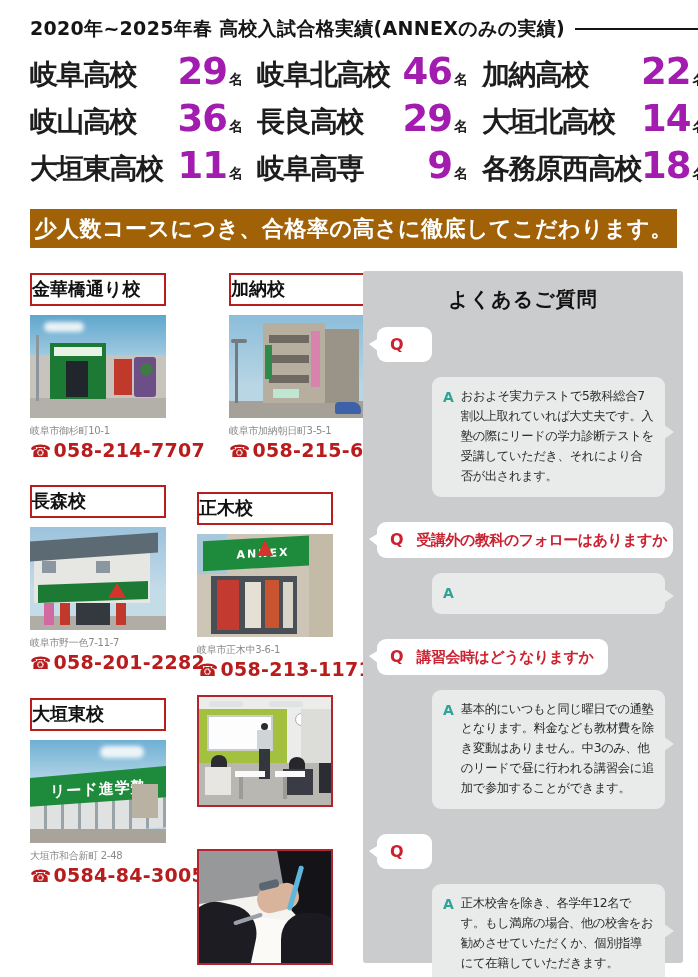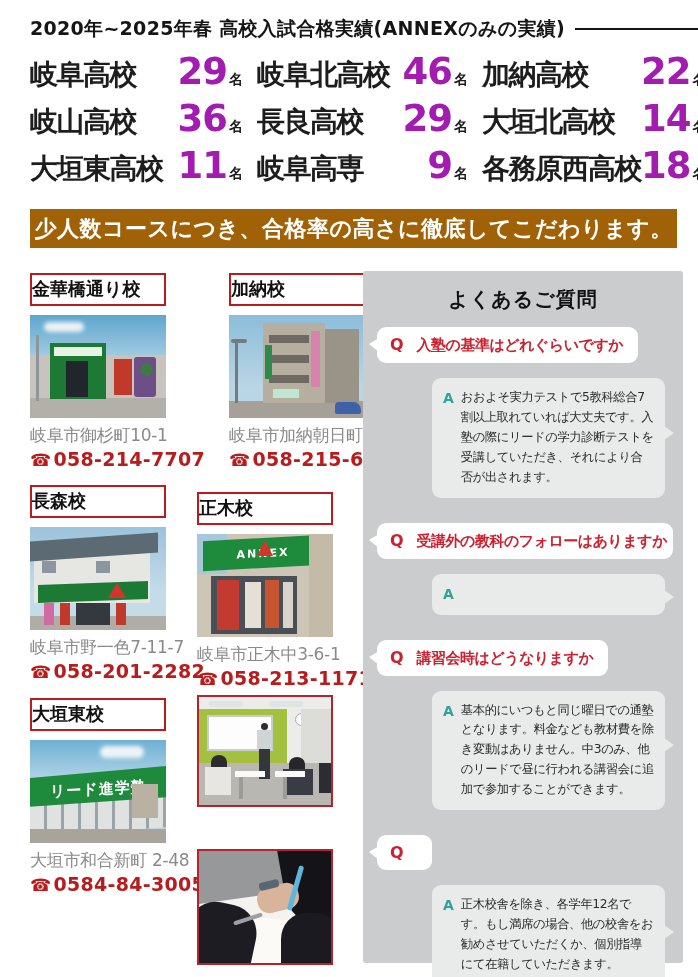--- a/index.html
+++ b/index.html
@@ -23,21 +23,21 @@
   .banner { position:absolute; left:30px; top:209px; width:647px; height:39px; background:#a16207;
             display:flex; align-items:center; justify-content:center; }
   .banner-text { color:#ffffff; font-size:22px; font-weight:900; letter-spacing:.5px; white-space:nowrap; }
 
   
   .card { position:absolute; width:136px; }
   .card-head { width:100%; border:2px solid #b91c1c; background:#fff; 
                font-family:"DejaVu Serif","Liberation Serif",serif; font-weight:bold; font-size:18px;
                padding:2px 0 3px; color:#111; white-space:nowrap; }
   .card-photo { position:relative; width:136px; height:103px; margin-top:9px; overflow:hidden; background:#bcd6e6; }
-  .card-addr { font-size:17px; color:#8a8a8a; margin-top:6px; white-space:nowrap; letter-spacing:-.3px; }
+  .card-addr { font-size:10px; color:#8a8a8a; margin-top:6px; white-space:nowrap; letter-spacing:-.3px; }
   .card-phone { font-size:19px; font-weight:900; color:#b91c1c; margin-top:1px; letter-spacing:.3px; white-space:nowrap; }
   .card-phone .ph-ico { font-size:17px; margin-right:2px; }
 
   #card-1 { left:30px;  top:273px; }
   #card-2 { left:197px; top:273px;margin-left:32px; }
   #card-3 { left:30px;  top:485px; }
   #card-4 { left:197px; top:492px; }
   #card-5 { left:30px;  top:698px; }
 
   
@@ -257,21 +257,20 @@
   <div class="abs" style="left:60px;top:30px;width:20px;height:8px;background:#5a6672;border-radius:3px;transform:rotate(-14deg);"></div>
   <div class="abs" style="left:94px;top:14px;width:5px;height:46px;background:#5fb6dd;transform:rotate(16deg);border-radius:2px;"></div>
   <div class="abs" style="left:34px;top:66px;width:30px;height:4px;background:#9aa0a6;transform:rotate(-18deg);border-radius:2px;"></div>
 </div>
 
 <div class="faq">
   <div class="faq-title">よくあるご質問</div>
 
   <div class="qb">
     <span class="q-mark">Q</span>
-    <span class="q-text">入塾の基準はどれぐらいですか</span>
   </div>
   <div class="ab gap-a">
     <span class="a-mark">A</span>
     <span class="a-text">おおよそ実力テストで5教科総合7割以上取れていれば大丈夫です。入塾の際にリードの学力診断テストを受講していただき、それにより合否が出されます。</span>
   </div>
 
   <div class="qb gap-q">
     <span class="q-mark">Q</span>
     <span class="q-text">受講外の教科のフォローはありますか</span>
   </div>

